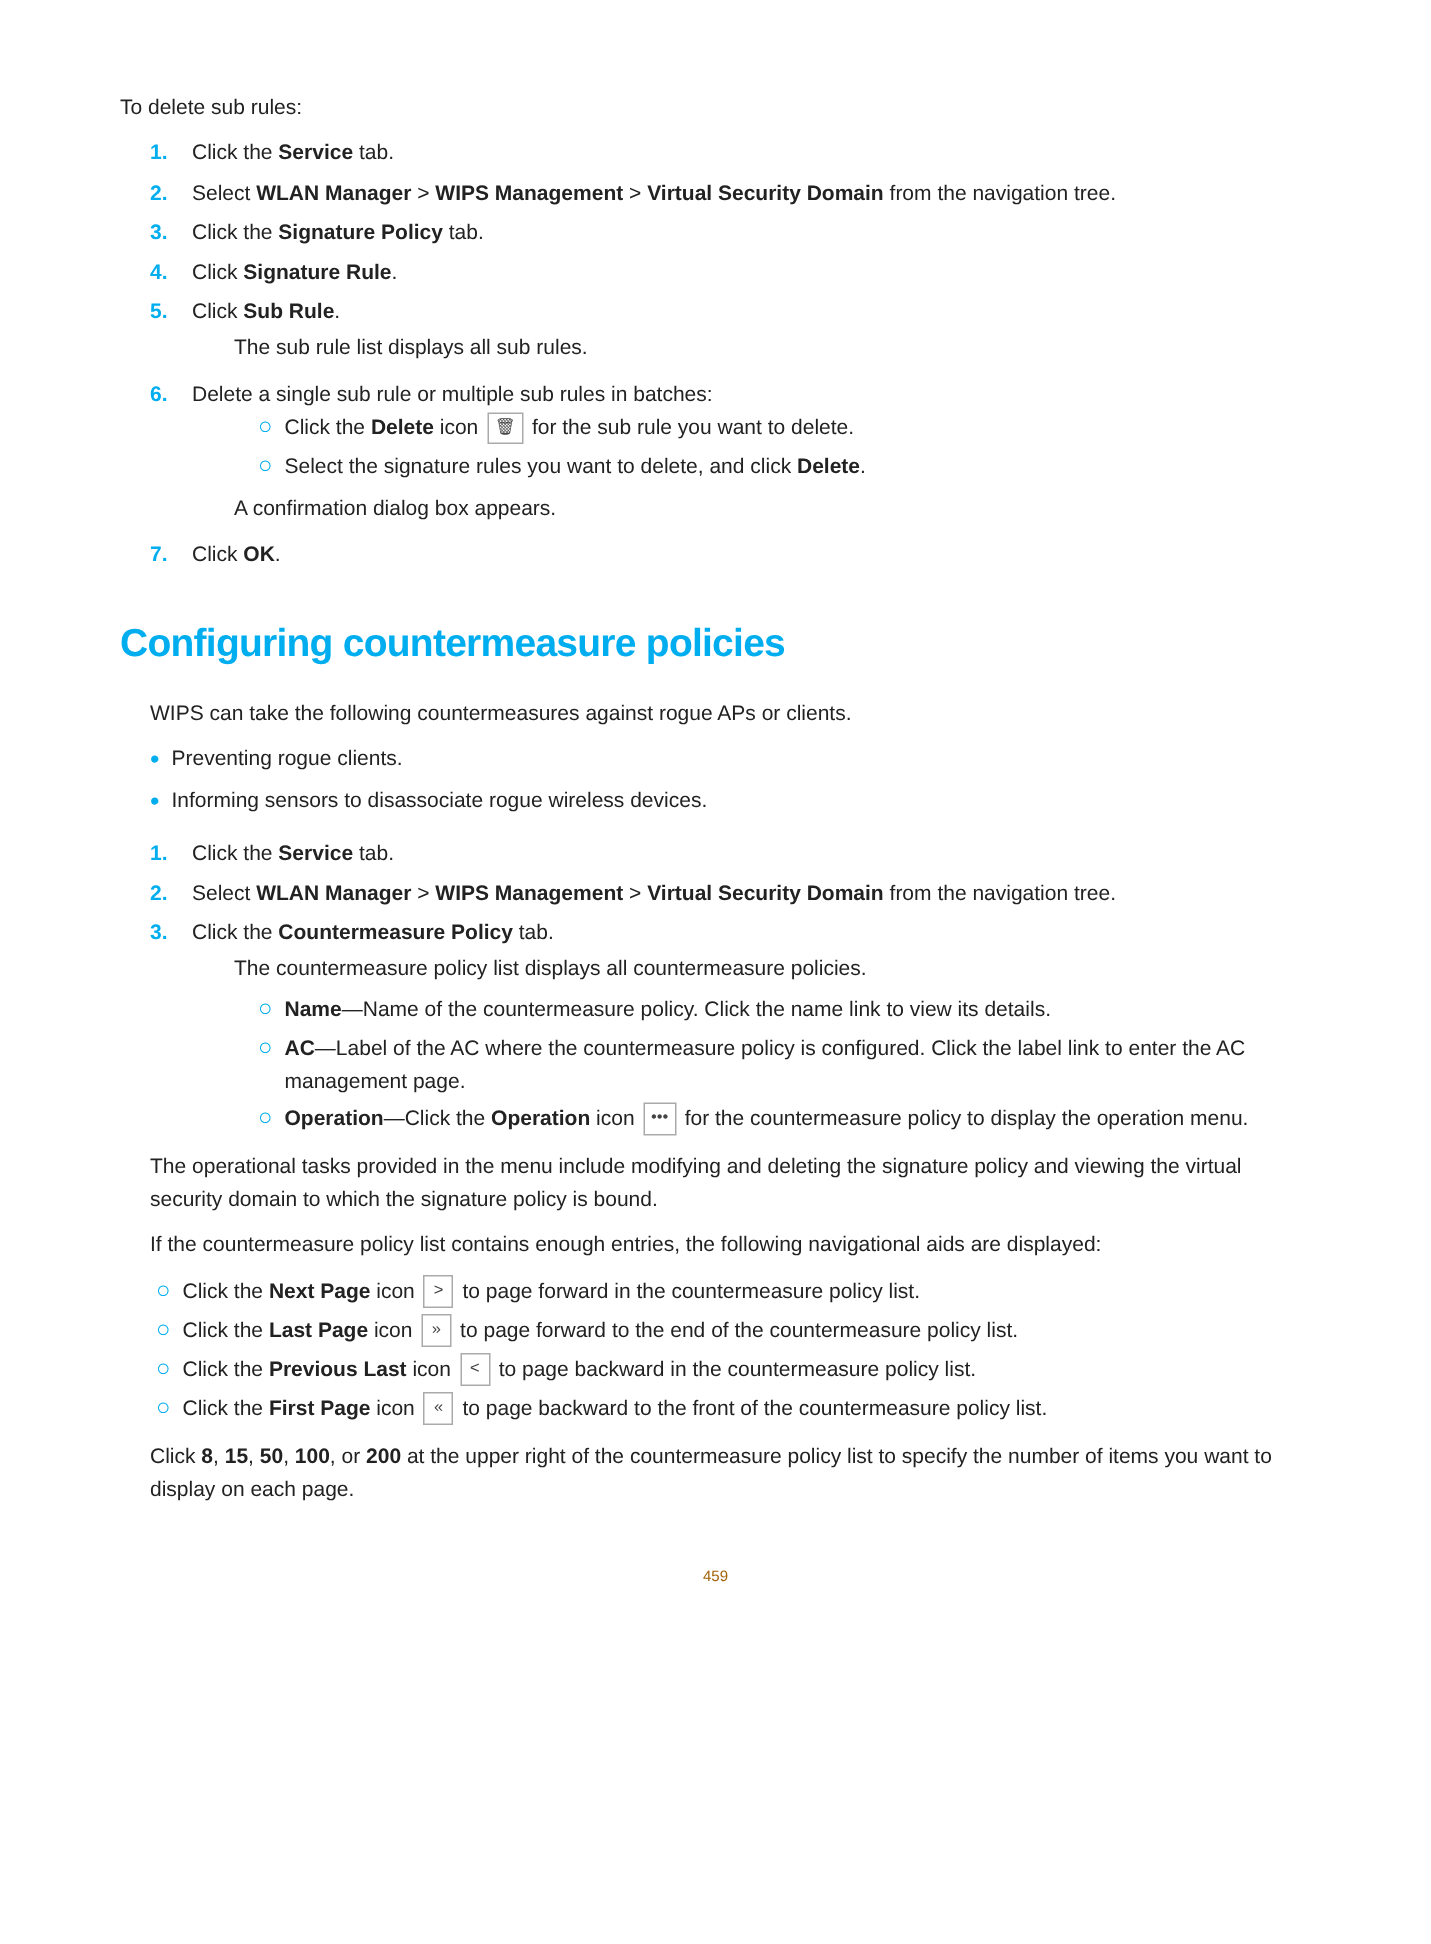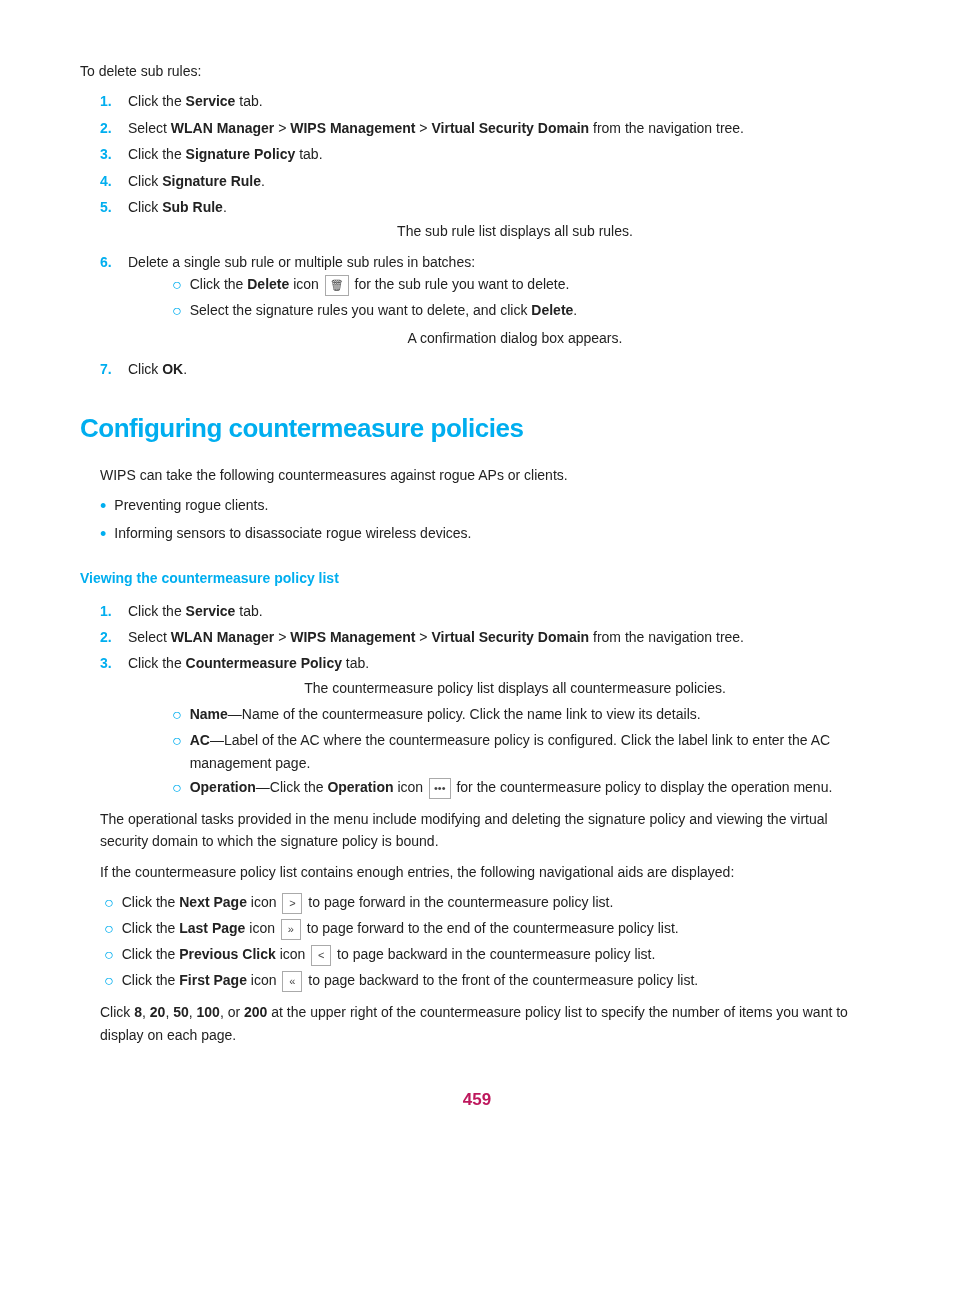--- a/index.html
+++ b/index.html
@@ -35,21 +35,20 @@
       font-weight: bold;
       min-width: 28px;
     }
     .list-content {
       flex: 1;
     }
     .sub-text {
       margin-left: 28px;
       margin-top: 2px;
       margin-bottom: 4px;
-      text-align: center;
     }
     .bullet-list {
       list-style: none;
       margin-left: 44px;
       margin-bottom: 4px;
     }
     .bullet-list li {
       display: flex;
       margin-bottom: 2px;
     }
@@ -95,23 +94,22 @@
       margin: 0 2px;
       vertical-align: middle;
       color: #444;
       min-width: 20px;
       min-height: 16px;
     }
 
     .page-footer {
       text-align: center;
       margin-top: 40px;
-      color: #be185d;
-      font-size: 17px;
-      font-weight: bold;
+      color: #a16207;
+      font-size: 10px;
     }
 
     .bullet-points-outer {
       list-style: none;
       margin-left: 20px;
       margin-bottom: 10px;
     }
     .bullet-points-outer li {
       display: flex;
       margin-bottom: 3px;
@@ -210,21 +208,20 @@
       <span class="blue-bullet">•</span>
       <span>Preventing rogue clients.</span>
     </li>
     <li>
       <span class="blue-bullet">•</span>
       <span>Informing sensors to disassociate rogue wireless devices.</span>
     </li>
   </ul>
 
 
-  <h3 class="subsection-heading">Viewing the countermeasure policy list</h3>
 
   <ol class="numbered-list">
 
     <li>
       <span class="num">1.</span>
       <span class="list-content">
         Click the <strong>Service</strong> tab.
       </span>
     </li>
 
@@ -283,36 +280,36 @@
       <span class="bullet-dot">○</span>
       <span>
         Click the <strong>Last Page</strong> icon
         <span class="icon-box">»</span>
         to page forward to the end of the countermeasure policy list.
       </span>
     </li>
     <li>
       <span class="bullet-dot">○</span>
       <span>
-        Click the <strong>Previous Click</strong> icon
+        Click the <strong>Previous Last</strong> icon
         <span class="icon-box">&lt;</span>
         to page backward in the countermeasure policy list.
       </span>
     </li>
     <li>
       <span class="bullet-dot">○</span>
       <span>
         Click the <strong>First Page</strong> icon
         <span class="icon-box">«</span>
         to page backward to the front of the countermeasure policy list.
       </span>
     </li>
   </ul>
 
   <p class="para" style="margin-top: 8px;">
-    Click <strong>8</strong>, <strong>20</strong>, <strong>50</strong>, <strong>100</strong>, or <strong>200</strong> at the upper right of the countermeasure policy list to specify the number of items you want to display on each page.
+    Click <strong>8</strong>, <strong>15</strong>, <strong>50</strong>, <strong>100</strong>, or <strong>200</strong> at the upper right of the countermeasure policy list to specify the number of items you want to display on each page.
   </p>
 
   <div class="page-footer">
     <span>459</span>
   </div>
 
 </div>
 
 </body></html>

